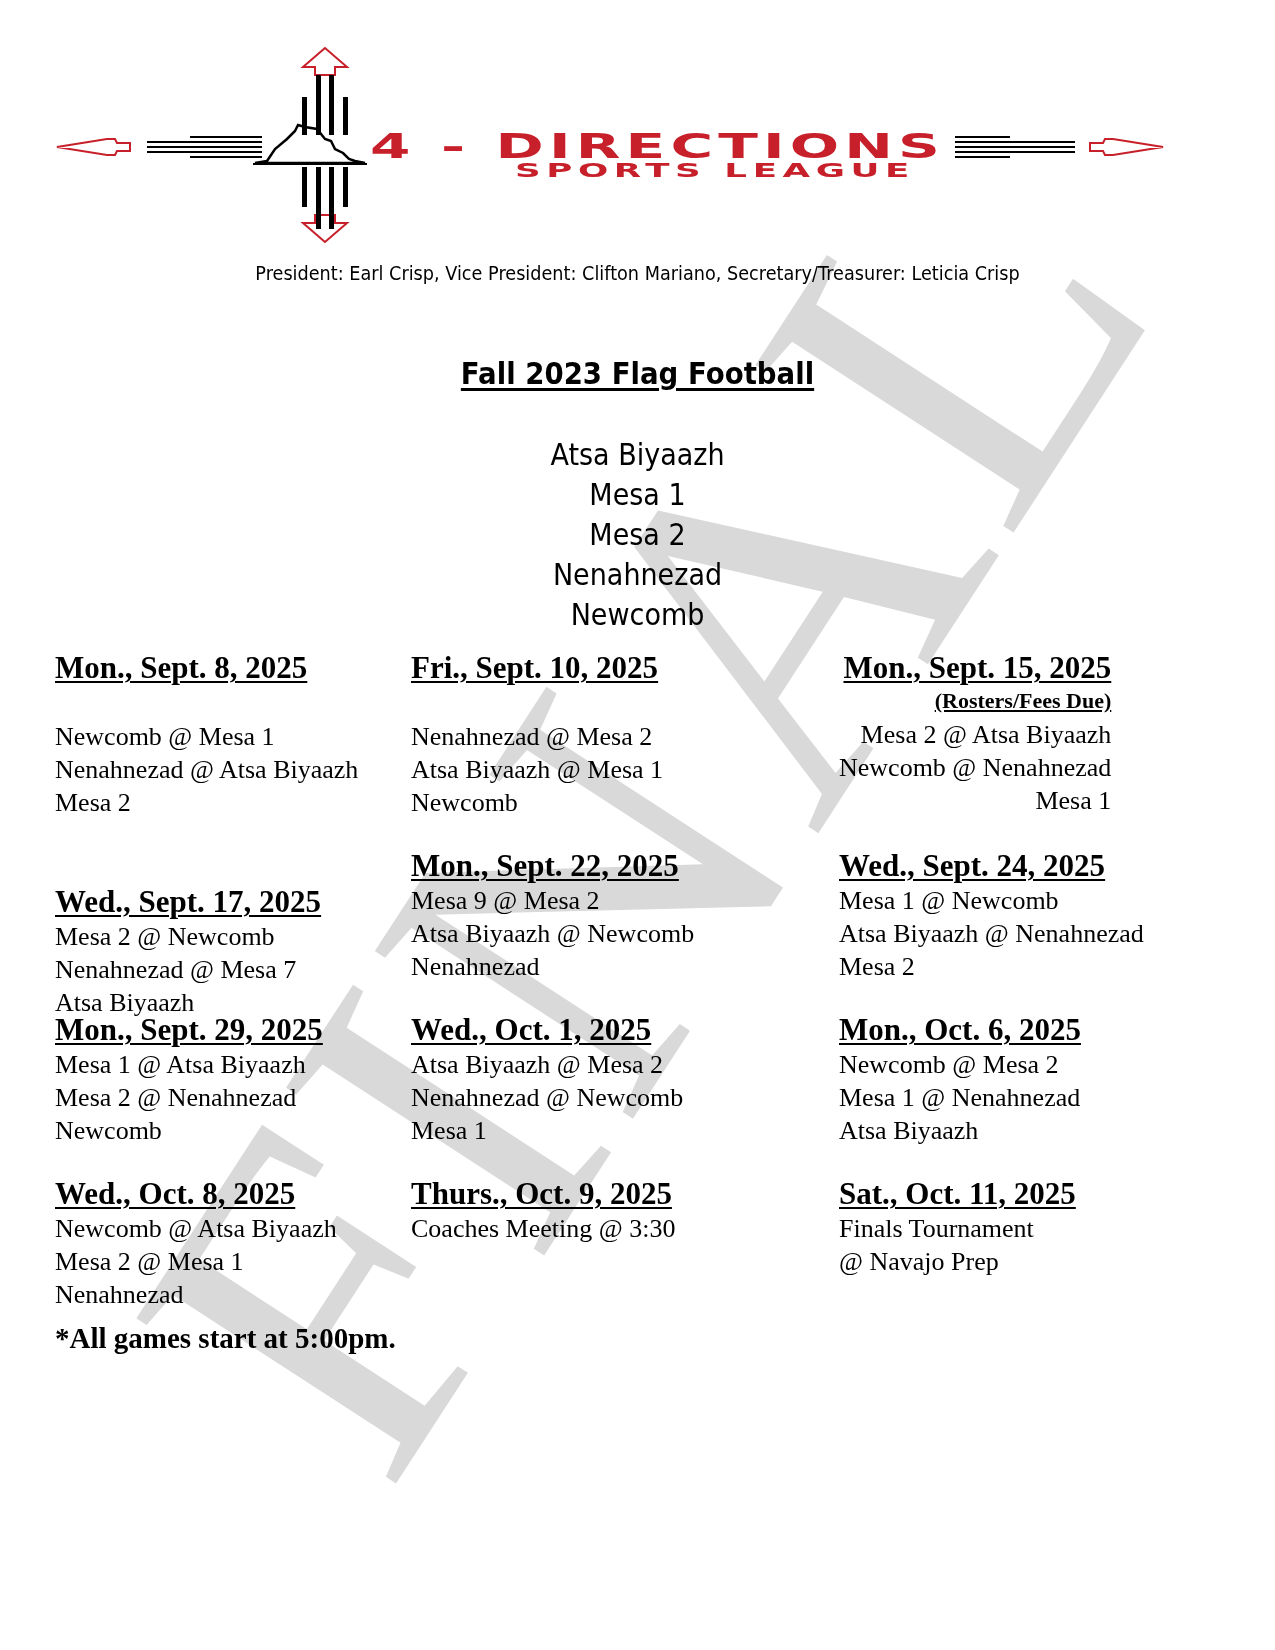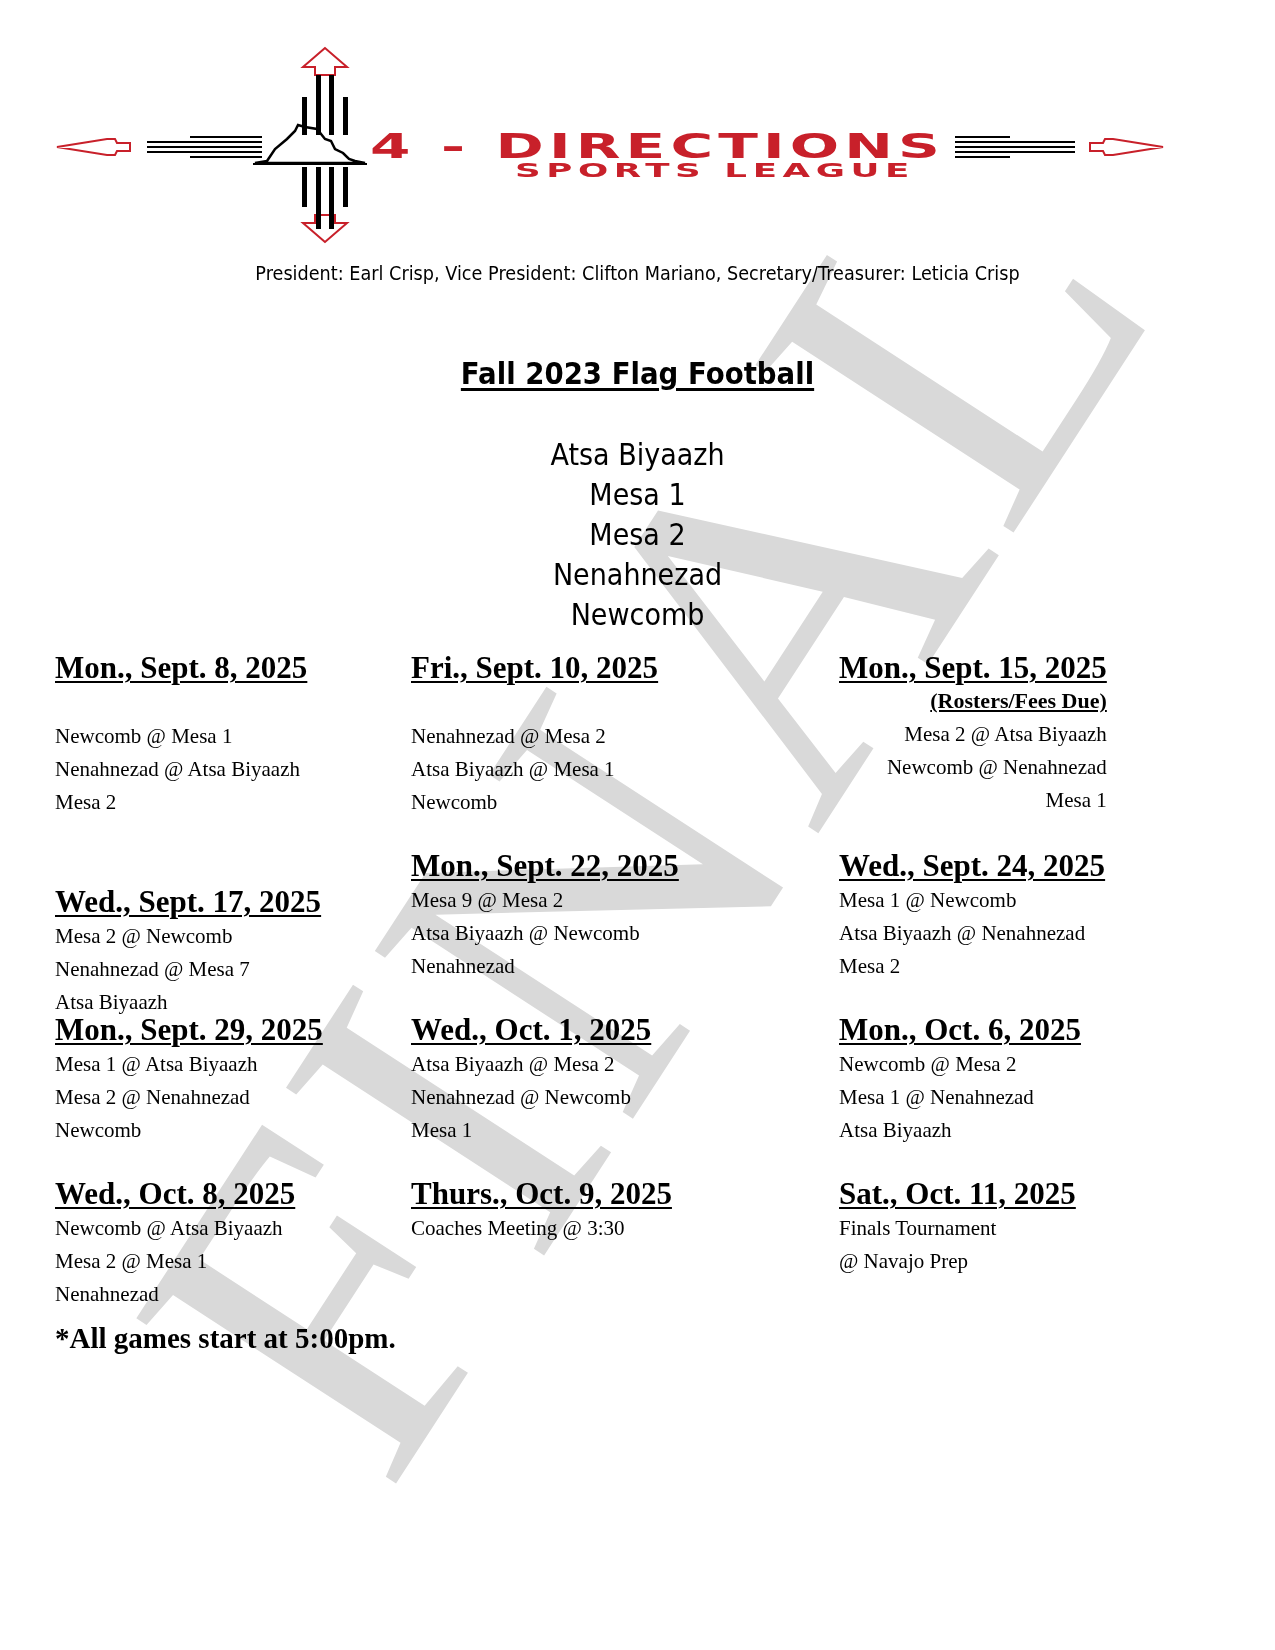--- a/index.html
+++ b/index.html
@@ -40,21 +40,21 @@
 
   .grid { position: absolute; left: 0; top: 0; width: 1101px; height: 1650px; z-index: 1; }
   .cell { position: absolute; font-family: "Liberation Serif", serif; }
   .cell .date {
     font-weight: bold; font-size: 31px; text-decoration: underline; text-decoration-thickness: 2px;
     text-underline-offset: 3px; line-height: 36px; white-space: nowrap;
   }
   .cell .note {
     font-weight: bold; font-size: 22px; text-decoration: underline; line-height: 26px;
   }
-  .cell .game { font-size: 21px; line-height: 33px; white-space: nowrap; }
+  .cell .game { font-size: 26px; line-height: 33px; white-space: nowrap; }
 
   .footnote {
     position: absolute; left: 55px; top: 1322px; font-family: "Liberation Serif", serif;
     font-weight: bold; font-size: 29px; z-index: 1;
   }
 </style>
 </head>
 <body>
 
 <div class="watermark">

